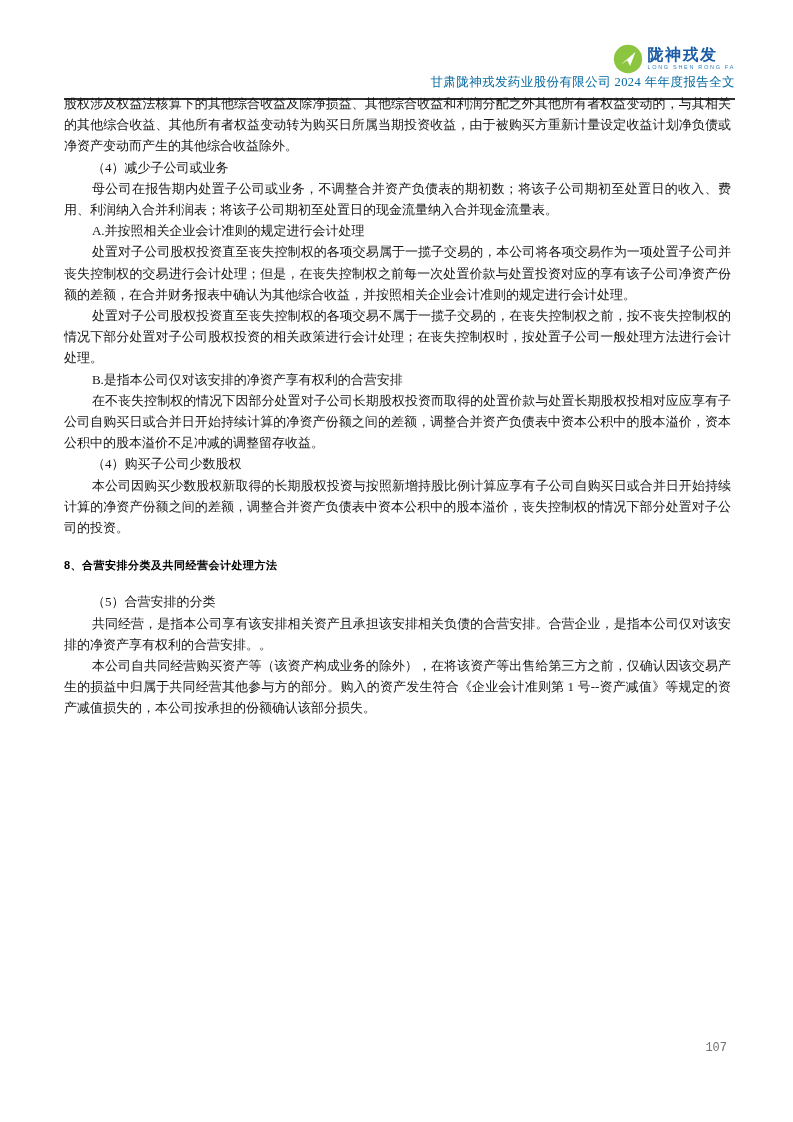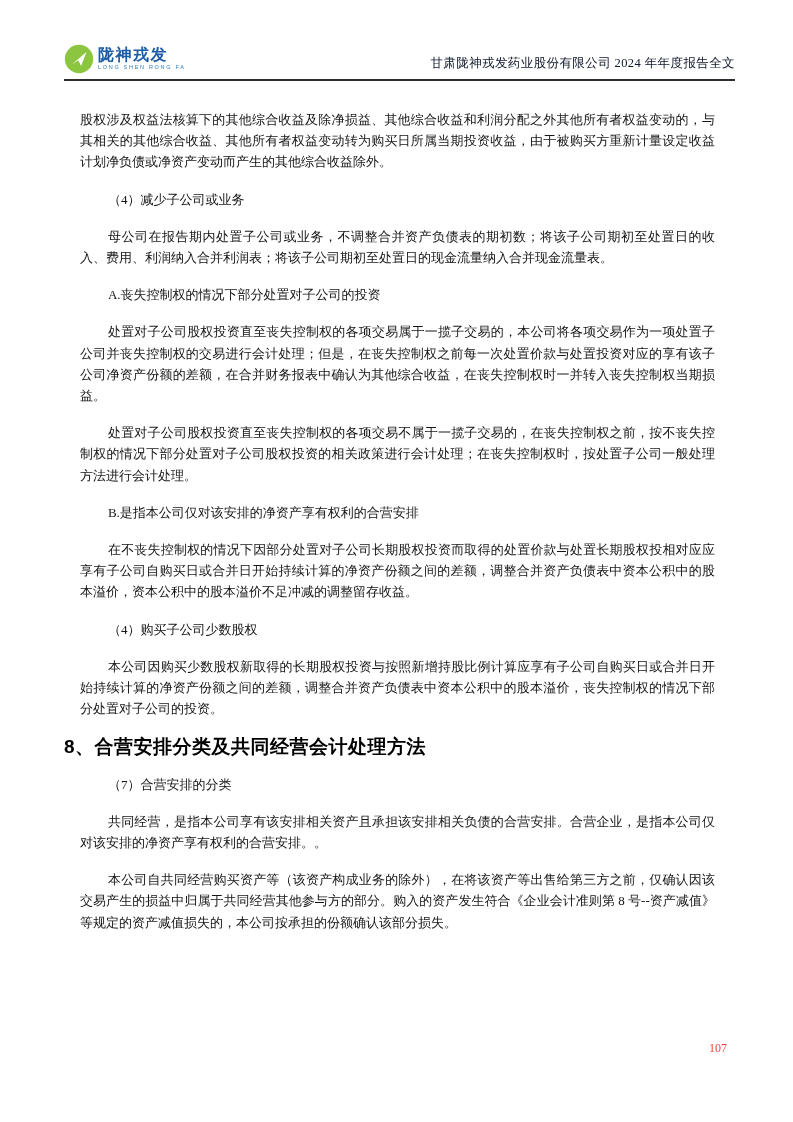--- a/index.html
+++ b/index.html
@@ -11,54 +11,55 @@
     overflow:hidden;
     font-family:"Liberation Serif","DejaVu Serif",serif;
     color:#151515;
   }
   
   .header{
     position:absolute;left:64px;right:58px;top:44px;
     display:flex;justify-content:space-between;align-items:flex-end;
     padding-bottom:5px;
     border-bottom:2.5px solid #2e2e2e;
+    flex-direction:column;
   }
   .brand{display:flex;align-items:center;gap:4px;}
   .brand svg{display:block;}
   .brand-text{display:flex;flex-direction:column;line-height:1;}
   .brand-cn{
     font-family:"Liberation Sans","DejaVu Sans",sans-serif;
     font-weight:700;font-size:16px;letter-spacing:1.5px;color:#1c5ca6;
   }
   .brand-en{
     font-family:"Liberation Sans","DejaVu Sans",sans-serif;
     font-size:5.5px;letter-spacing:1.7px;color:#2f7fc0;margin-top:2px;
   }
   .doc-title{
-    font-size:12.5px;color:#0f172a;letter-spacing:0.4px;
+    font-size:12.5px;color:#0369a1;letter-spacing:0.4px;
     padding-bottom:2px;white-space:nowrap;
   }
   
   .doc-body{
     position:absolute;left:64px;top:93px;width:667px;
     font-size:13px;line-height:21.2px;
     text-align:justify;
     word-break:break-all;
   }
-  .doc-body p{margin:16px;text-indent:2.15em;}
+  .doc-body p{margin:0;text-indent:2.15em;}
   .doc-body p.cont{text-indent:0;}
   .doc-body h2{
     font-family:"Liberation Sans","DejaVu Sans",sans-serif;
-    font-size:19px;font-weight:700;color:#000;
+    font-size:11px;font-weight:700;color:#000;
     margin:17px 0 15px 0;text-indent:0;letter-spacing:0.5px;
   }
   
   .page-number{
     position:absolute;top:1041px;right:66px;
-    font-size:12px;color:#ef4444;
+    font-size:12px;color:#737373;font-family:Liberation Mono, monospace;
   }
 </style>
 </head>
 <body>
 
 <div class="page">
 
   <header class="header">
     <div class="brand">
       <svg width="30" height="30" viewBox="0 0 36 36">
@@ -71,28 +72,28 @@
         <span class="brand-en">LONG SHEN RONG FA</span>
       </div>
     </div>
     <div class="doc-title">甘肃陇神戎发药业股份有限公司 2024 年年度报告全文</div>
   </header>
 
   <main class="doc-body">
     <p class="cont">股权涉及权益法核算下的其他综合收益及除净损益、其他综合收益和利润分配之外其他所有者权益变动的，与其相关的其他综合收益、其他所有者权益变动转为购买日所属当期投资收益，由于被购买方重新计量设定收益计划净负债或净资产变动而产生的其他综合收益除外。</p>
     <p>（4）减少子公司或业务</p>
     <p>母公司在报告期内处置子公司或业务，不调整合并资产负债表的期初数；将该子公司期初至处置日的收入、费用、利润纳入合并利润表；将该子公司期初至处置日的现金流量纳入合并现金流量表。</p>
-    <p>A.丧失控制权的情况下部分处置对子公司的投资</p>
-    <p>处置对子公司股权投资直至丧失控制权的各项交易属于一揽子交易的，本公司将各项交易作为一项处置子公司并丧失控制权的交易进行会计处理；但是，在丧失控制权之前每一次处置价款与处置投资对应的享有该子公司净资产份额的差额，在合并财务报表中确认为其他综合收益，在丧失控制权时一并转入丧失控制权当期损益。</p>
+    <p>A.并按照相关企业会计准则的规定进行会计处理</p>
+    <p>处置对子公司股权投资直至丧失控制权的各项交易属于一揽子交易的，本公司将各项交易作为一项处置子公司并丧失控制权的交易进行会计处理；但是，在丧失控制权之前每一次处置价款与处置投资对应的享有该子公司净资产份额的差额，在合并财务报表中确认为其他综合收益，并按照相关企业会计准则的规定进行会计处理。</p>
     <p>处置对子公司股权投资直至丧失控制权的各项交易不属于一揽子交易的，在丧失控制权之前，按不丧失控制权的情况下部分处置对子公司股权投资的相关政策进行会计处理；在丧失控制权时，按处置子公司一般处理方法进行会计处理。</p>
     <p>B.是指本公司仅对该安排的净资产享有权利的合营安排</p>
     <p>在不丧失控制权的情况下因部分处置对子公司长期股权投资而取得的处置价款与处置长期股权投相对应应享有子公司自购买日或合并日开始持续计算的净资产份额之间的差额，调整合并资产负债表中资本公积中的股本溢价，资本公积中的股本溢价不足冲减的调整留存收益。</p>
     <p>（4）购买子公司少数股权</p>
     <p>本公司因购买少数股权新取得的长期股权投资与按照新增持股比例计算应享有子公司自购买日或合并日开始持续计算的净资产份额之间的差额，调整合并资产负债表中资本公积中的股本溢价，丧失控制权的情况下部分处置对子公司的投资。</p>
     <h2>8、合营安排分类及共同经营会计处理方法</h2>
-    <p>（7）合营安排的分类</p>
+    <p>（5）合营安排的分类</p>
     <p>共同经营，是指本公司享有该安排相关资产且承担该安排相关负债的合营安排。合营企业，是指本公司仅对该安排的净资产享有权利的合营安排。。</p>
-    <p>本公司自共同经营购买资产等（该资产构成业务的除外），在将该资产等出售给第三方之前，仅确认因该交易产生的损益中归属于共同经营其他参与方的部分。购入的资产发生符合《企业会计准则第 8 号--资产减值》等规定的资产减值损失的，本公司按承担的份额确认该部分损失。</p>
+    <p>本公司自共同经营购买资产等（该资产构成业务的除外），在将该资产等出售给第三方之前，仅确认因该交易产生的损益中归属于共同经营其他参与方的部分。购入的资产发生符合《企业会计准则第 1 号--资产减值》等规定的资产减值损失的，本公司按承担的份额确认该部分损失。</p>
   </main>
 
   <div class="page-number">107</div>
 
 </div>
 
 </body></html>

